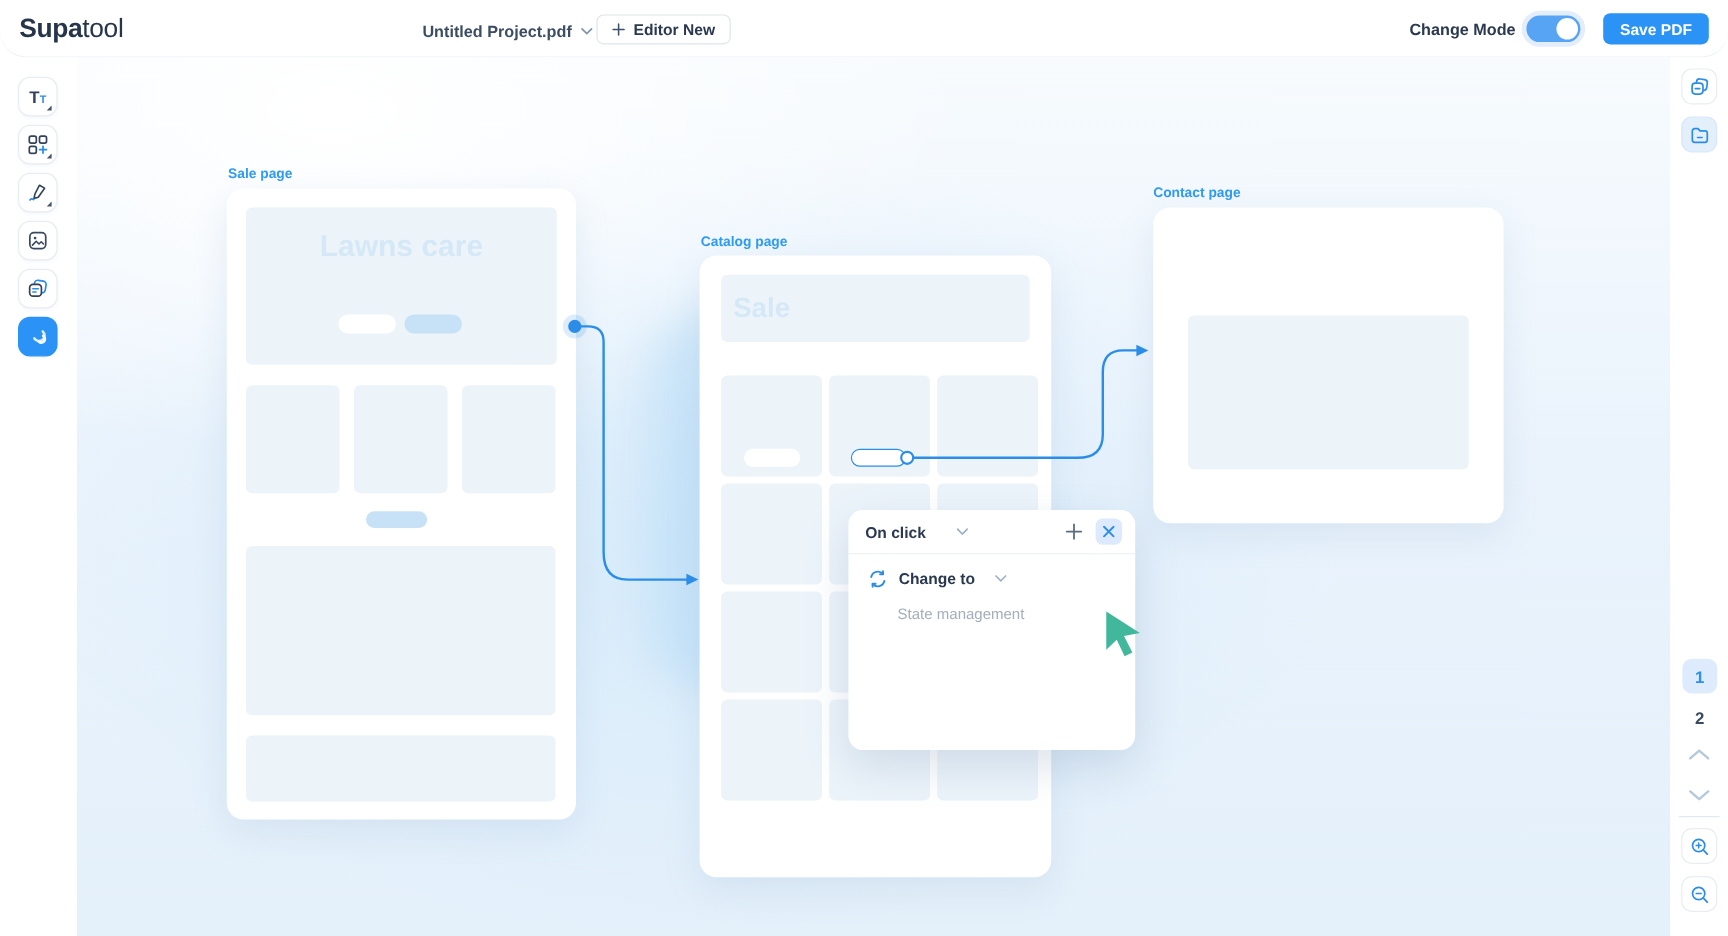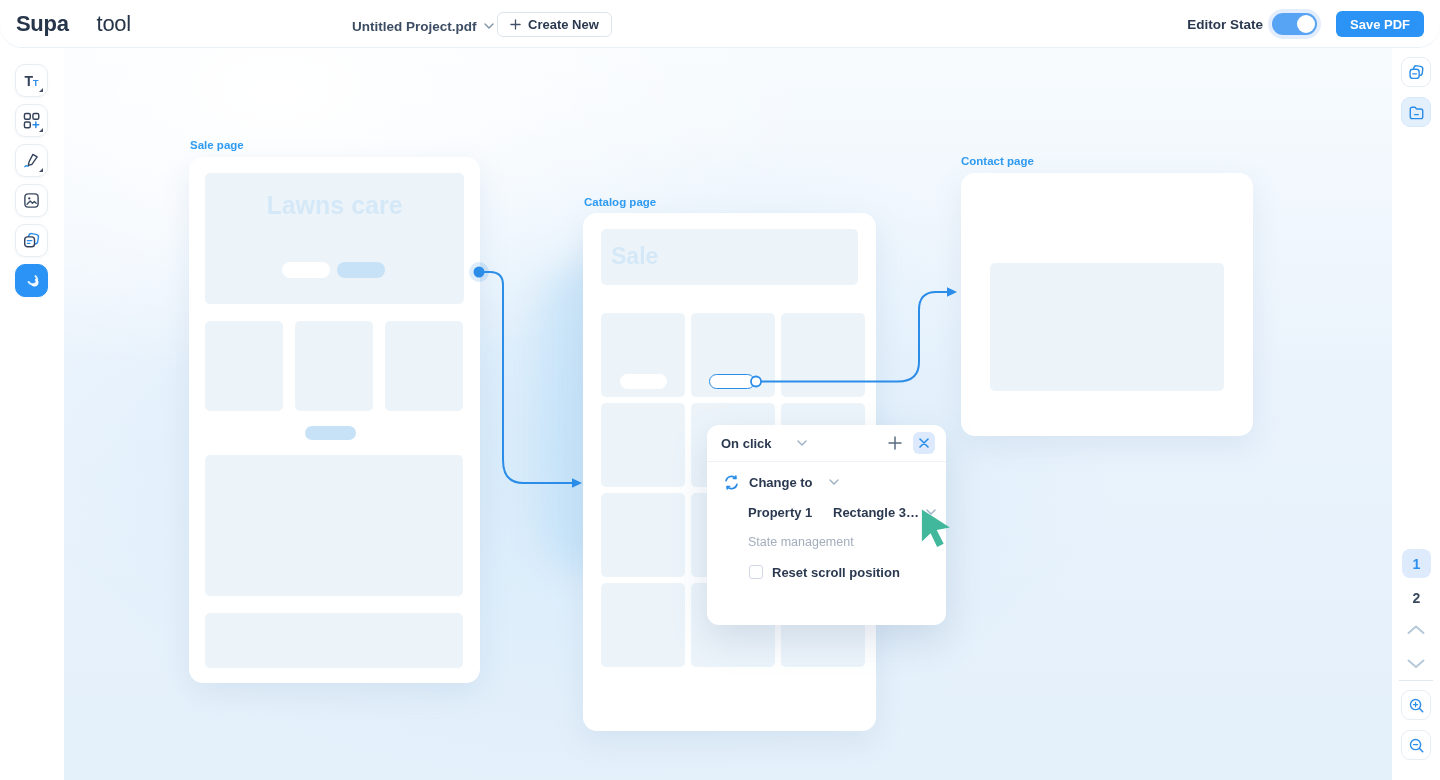--- a/index.html
+++ b/index.html
@@ -5,21 +5,21 @@
   * { margin:0; padding:0; box-sizing:border-box; }
   html,body { width:1440px; height:780px; overflow:hidden; }
   body { font-family:"Liberation Sans", sans-serif; color:#2b3950; }
   .app { position:relative; width:1440px; height:780px; background:#fff; }
 
   
   .topbar { position:absolute; left:0; top:0; width:1440px; height:48px; background:#fff;
             border-bottom:1px solid #e9f0f6; z-index:60;border-radius:22px; }
   .logo { position:absolute; left:16px; top:0; height:48px; display:flex; align-items:center;
           font-size:22px; letter-spacing:-0.3px; color:#27354a; }
-  .logo .b { font-weight:700; } .logo .l { font-weight:400;margin-left:28px; }
+  .logo .b { font-weight:700; } .logo .l { font-weight:400; }
   .title-group { position:absolute; left:352px; top:0; height:52px; display:flex; align-items:center; gap:7px;
                  font-size:13.5px; font-weight:600; color:#3c4d63; cursor:pointer; }
   .create-btn { position:absolute; left:497px; top:12px; height:25px; padding:0 12px; display:flex; align-items:center;
                 gap:7px; background:#fff; border:1px solid #dde5ec; border-radius:6px; font-size:13px; font-weight:600;
                 color:#2b3950; cursor:pointer; }
   .topbar-right { position:absolute; right:16px; top:0; height:48px; display:flex; align-items:center; }
   .editor-label { font-size:13.5px; font-weight:600; color:#2b3950; margin-right:9px; }
   .toggle { position:relative; width:45px; height:22px; border-radius:11px; background:#57a3f4;
             box-shadow:0 0 0 4px #e4edfb; margin-right:19px; cursor:pointer; }
   .toggle .knob { position:absolute; right:2px; top:2px; width:18px; height:18px; border-radius:50%; background:#fff; }
@@ -65,21 +65,21 @@
 
   
   .popup { position:absolute; left:707px; top:425px; width:239px; height:200px; background:#fff; border-radius:12px;
            box-shadow:0 14px 36px rgba(90,120,160,0.20); z-index:10; font-size:13px; }
   .popup-header { height:37px; display:flex; align-items:center; padding:0 11px 0 14px; border-bottom:1px solid #eef2f6; }
   .popup-title { font-weight:600; color:#2b3950; display:flex; align-items:center; gap:18px; cursor:pointer; }
   .popup-spacer { flex:1; }
   .plus-btn { width:22px; height:22px; display:flex; align-items:center; justify-content:center; cursor:pointer; margin-right:7px; }
   .close-btn { width:22px; height:22px; border-radius:6px; background:#ddeafd; display:flex; align-items:center;
                justify-content:center; cursor:pointer; }
-  .popup-body { padding-top:5px; }
+  .popup-body { padding-top:5px;text-align:center; }
   .prow { height:30px; display:flex; align-items:center; padding-left:41px; }
   .prow.first { padding-left:16px; gap:9px; }
   .bold { font-weight:700; color:#2b3950; }
   .semibold { font-weight:600; color:#2b3950; }
   .muted { color:#a3aebc; font-size:12.5px; }
   .chev { margin-left:7px; display:inline-flex; }
   .prop-label { flex:0 0 85px; }
   .checkbox { width:14px; height:14px; border:1.5px solid #cfd9e3; border-radius:3px; margin-right:9px; cursor:pointer; }
 
   .cursor { position:absolute; left:920px; top:508px; z-index:20; pointer-events:none; }
@@ -178,34 +178,21 @@
           </svg>
         </span>
         <span class="bold">Change to</span>
         <span class="chev">
           <svg width="10" height="6" viewBox="0 0 10 6">
               <path d="M1 1l4 4 4-4" fill="none" stroke="#9db1c5" stroke-width="1.4" stroke-linecap="round"></path>
             </svg>
         </span>
       </div>
       <div class="prow">
-        <span class="semibold prop-label">Property 1</span>
-        <span class="semibold">Rectangle 3…</span>
-        <span class="chev">
-          <svg width="10" height="6" viewBox="0 0 10 6">
-              <path d="M1 1l4 4 4-4" fill="none" stroke="#9db1c5" stroke-width="1.4" stroke-linecap="round"></path>
-            </svg>
-        </span>
-      </div>
-      <div class="prow">
         <span class="muted">State management</span>
-      </div>
-      <div class="prow" style="padding-left:42px;">
-        <span class="checkbox" aria-checked="false"></span>
-        <span class="bold">Reset scroll position</span>
       </div>
     </div>
   </div>
 
   <div class="cursor">
     <svg width="38" height="42" viewBox="0 0 24 27">
       <path d="M1 1 L19 12.5 L10.5 14.2 L15 23 L10.8 25 L6.6 16.2 L1 21.5 Z" fill="#41b79b"></path>
     </svg>
   </div>
 
@@ -217,24 +204,24 @@
     <div class="title-group">
       <span>Untitled Project.pdf</span>
       <svg width="10" height="6" viewBox="0 0 10 6">
           <path d="M1 1l4 4 4-4" fill="none" stroke="#7f93a8" stroke-width="1.4" stroke-linecap="round"></path>
         </svg>
     </div>
     <div class="create-btn">
       <svg width="11" height="11" viewBox="0 0 12 12">
           <path d="M6 1v10 M1 6h10" stroke="#40506a" stroke-width="1.4" stroke-linecap="round"></path>
         </svg>
-      <span>Create New</span>
+      <span>Editor New</span>
     </div>
     <div class="topbar-right">
-      <span class="editor-label">Editor State</span>
+      <span class="editor-label">Change Mode</span>
       <div class="toggle" aria-checked="true">
           <div class="knob"></div>
         </div>
       <button class="save-btn">Save PDF</button>
     </div>
   </header>
 
   <aside class="left-rail">
     <div class="tool-btn" style="top:16px;">
       <span style="font-weight:800; font-size:14px; color:#33415a; line-height:1;">T</span>

